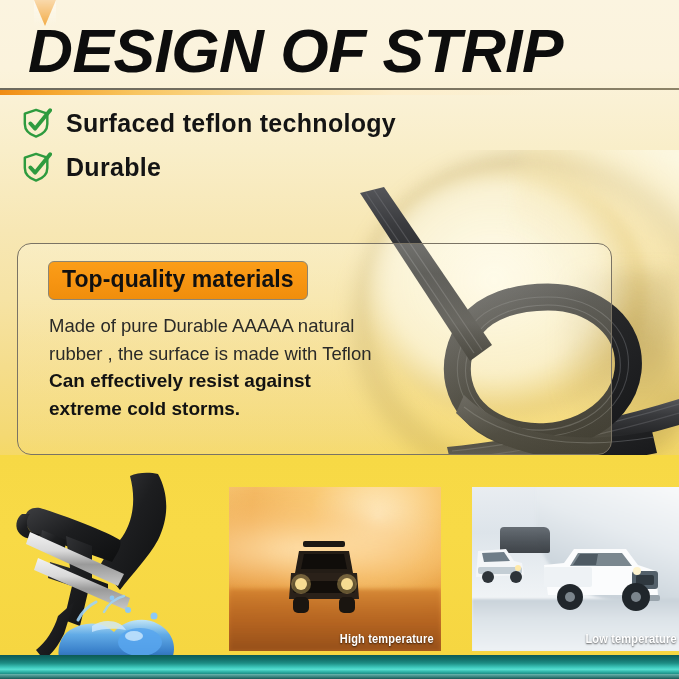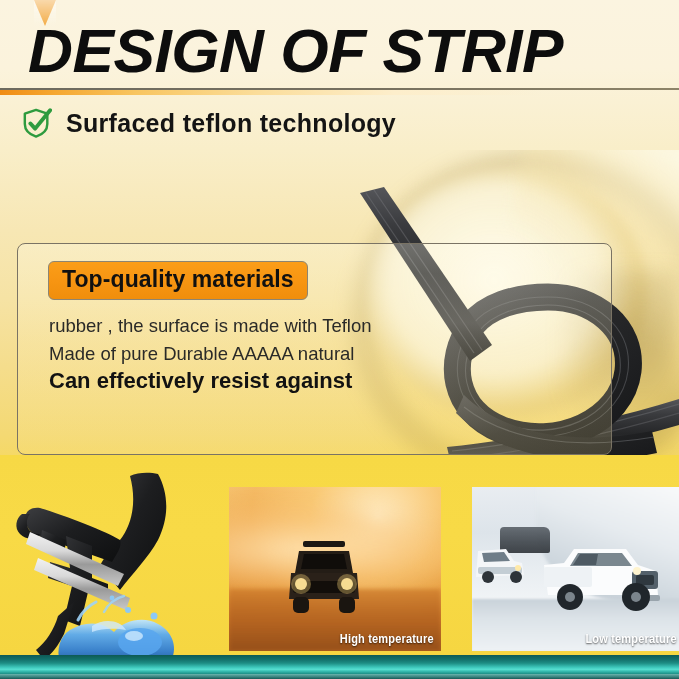--- a/index.html
+++ b/index.html
@@ -166,21 +166,21 @@
   }
 
   
   .info-box {
     position: absolute;
     left: 17px;
     top: 243px;
     width: 595px;
     height: 212px;
     border: 1.3px solid #7a7364;
-    border-radius: 8px;
+    border-radius: 14px;
     box-sizing: border-box;
     background: linear-gradient(180deg, rgba(255,252,236,0.30) 0%, rgba(252,240,196,0.22) 45%, rgba(250,228,150,0.18) 100%);
   }
   .badge {
     position: absolute;
     left: 30px;
     top: 17px;
     padding: 4px 13px 6px 13px;
     background: linear-gradient(180deg, #fb9e18 0%, #f79512 50%, #f08e0c 100%);
     border: 1.3px solid #8d8572;
@@ -199,21 +199,21 @@
   }
   .body-line {
     font-size: 18.5px;
     line-height: 27.5px;
     color: #2a2a28;
     white-space: nowrap;
   }
   .body-line.bold {
     font-weight: bold;
     color: #121212;
-    font-size: 22px;
+    font-size: 19px;
     line-height: 28px;
   }
 
   
   .hero-strip {
     position: absolute;
     left: 352px;
     top: 185px;
     width: 327px;
     height: 285px;
@@ -398,20 +398,29 @@
     <div class="feat">
       <span class="feat-icon">
         <svg viewBox="0 0 32 34" width="30" height="32">
           <path d="M15 3 L27 7 L27 18 C27 25 21 29.5 15 31.5 C9 29.5 3 25 3 18 L3 7 Z" fill="none" stroke="#2e9b3e" stroke-width="2.6" stroke-linejoin="round"></path>
           <path d="M9 17.5 L14 23 L30 3.5" fill="none" stroke="#2e9b3e" stroke-width="4.2" stroke-linecap="round" stroke-linejoin="round"></path>
         </svg>
       </span>
       <span class="feat-label">Surfaced teflon technology</span>
     </div>
 
+    <div class="feat">
+      <span class="feat-icon">
+        <svg viewBox="0 0 32 34" width="30" height="32">
+          <path d="M15 3 L27 7 L27 18 C27 25 21 29.5 15 31.5 C9 29.5 3 25 3 18 L3 7 Z" fill="none" stroke="#2e9b3e" stroke-width="2.6" stroke-linejoin="round"></path>
+          <path d="M9 17.5 L14 23 L30 3.5" fill="none" stroke="#2e9b3e" stroke-width="4.2" stroke-linecap="round" stroke-linejoin="round"></path>
+        </svg>
+      </span>
+      <span class="feat-label">Durable</span>
+    </div>
 
 
   </div>
 
   <div class="hero-strip">
     <svg width="327" height="285" viewBox="0 0 327 285">
       <defs>
         <linearGradient id="rub" x1="0" y1="0" x2="0" y2="1">
           <stop offset="0%" stop-color="#55565a"></stop>
           <stop offset="22%" stop-color="#3a3b3e"></stop>
@@ -454,23 +463,24 @@
                C 150 248, 220 262, 300 246
                L 305 268
                C 218 286, 146 270, 104 228 Z" fill="url(#rub2)"></path>
       <path d="M112 222 C152 254, 220 266, 302 252" fill="none" stroke="#74757a" stroke-width="1.2" opacity="0.5"></path>
     </svg>
   </div>
 
   <div class="info-box">
     <div class="badge">Top-quality materials</div>
     <div class="body-text">
+      <div class="body-line">Made of pure Durable AAAAA natural</div>
       <div class="body-line">rubber , the surface is made with Teflon</div>
-      <div class="body-line">Made of pure Durable AAAAA natural</div>
       <div class="body-line bold">Can effectively resist against</div>
+      <div class="body-line bold">extreme cold storms.</div>
     </div>
   </div>
 
   <div class="bottom-band"></div>
 
   <div class="blade-art">
     <svg width="215" height="195" viewBox="0 0 215 195">
       <defs>
         <linearGradient id="metal" x1="0" y1="0" x2="0" y2="1">
           <stop offset="0%" stop-color="#f2f2f2"></stop>

